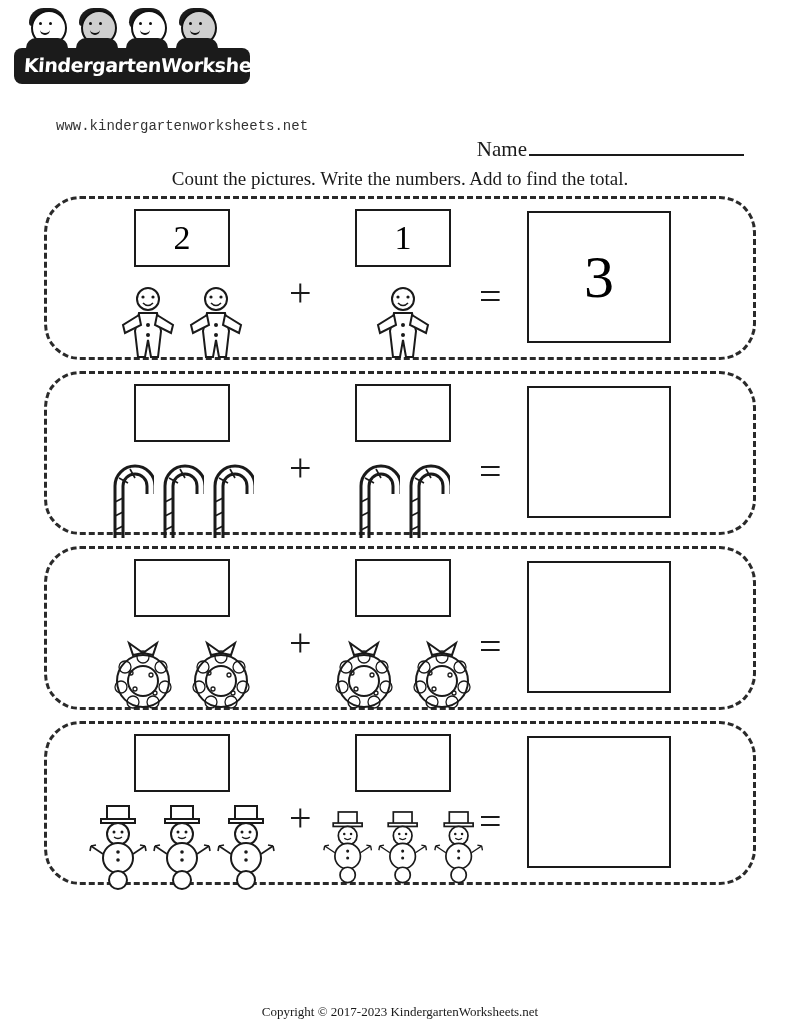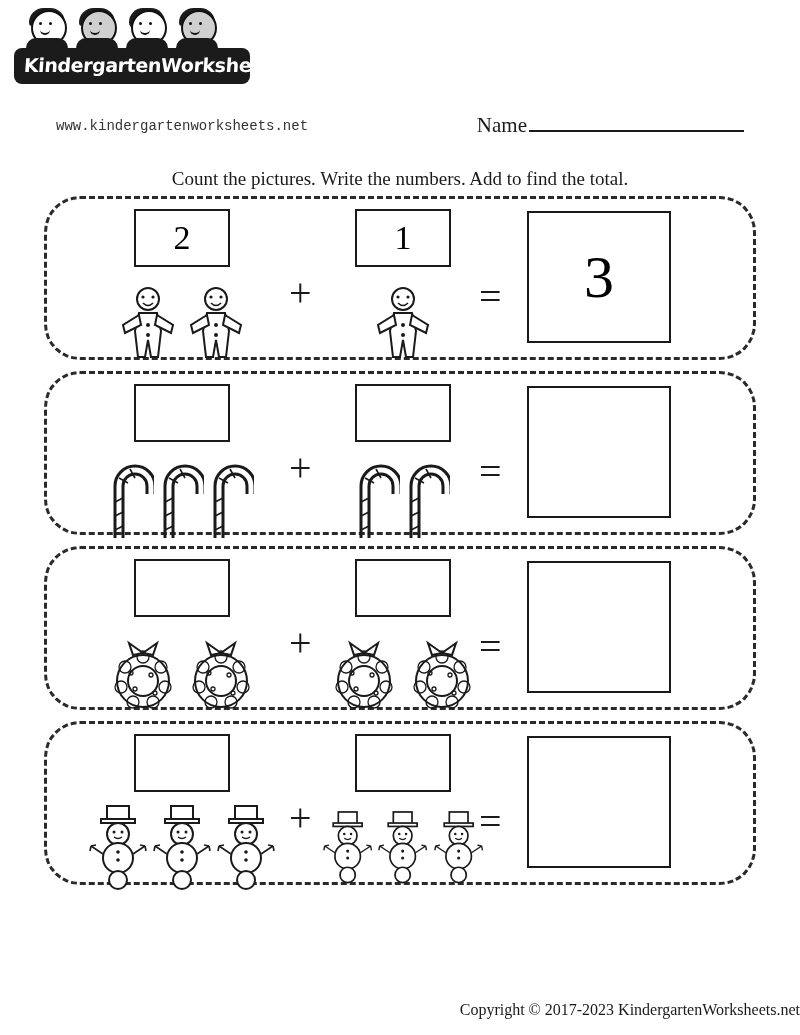--- a/index.html
+++ b/index.html
@@ -126,21 +126,21 @@
     left: 278px;
     top: 34px;
     font-size: 30px;
     font-family: "Liberation Serif", serif;
     color: #1a1a1a;
     letter-spacing: 0.2px;
   }
   .name-line {
     position: absolute;
     right: 56px;
-    top: 112px;
+    top: 136px;
     font-size: 21px;
     font-family: "Liberation Serif", serif;
     color: #1a1a1a;
   }
   .name-line .blank {
     display: inline-block;
     width: 215px;
     border-bottom: 2px solid #1a1a1a;
     height: 18px;
     margin-left: 2px;
@@ -231,22 +231,22 @@
     gap: 6px;
     height: 90px;
   }
 
   
   .footer {
     position: absolute;
     bottom: 14px;
     left: 0;
     width: 800px;
-    text-align: right;
-    font-size: 16px;
+    text-align: center;
+    font-size: 13px;
     font-family: "Liberation Serif", serif;
     color: #1a1a1a;
     line-height: 1.35;
   }
   svg { display: block; }
 </style>
 </head>
 <body>
 
 <div class="header">

